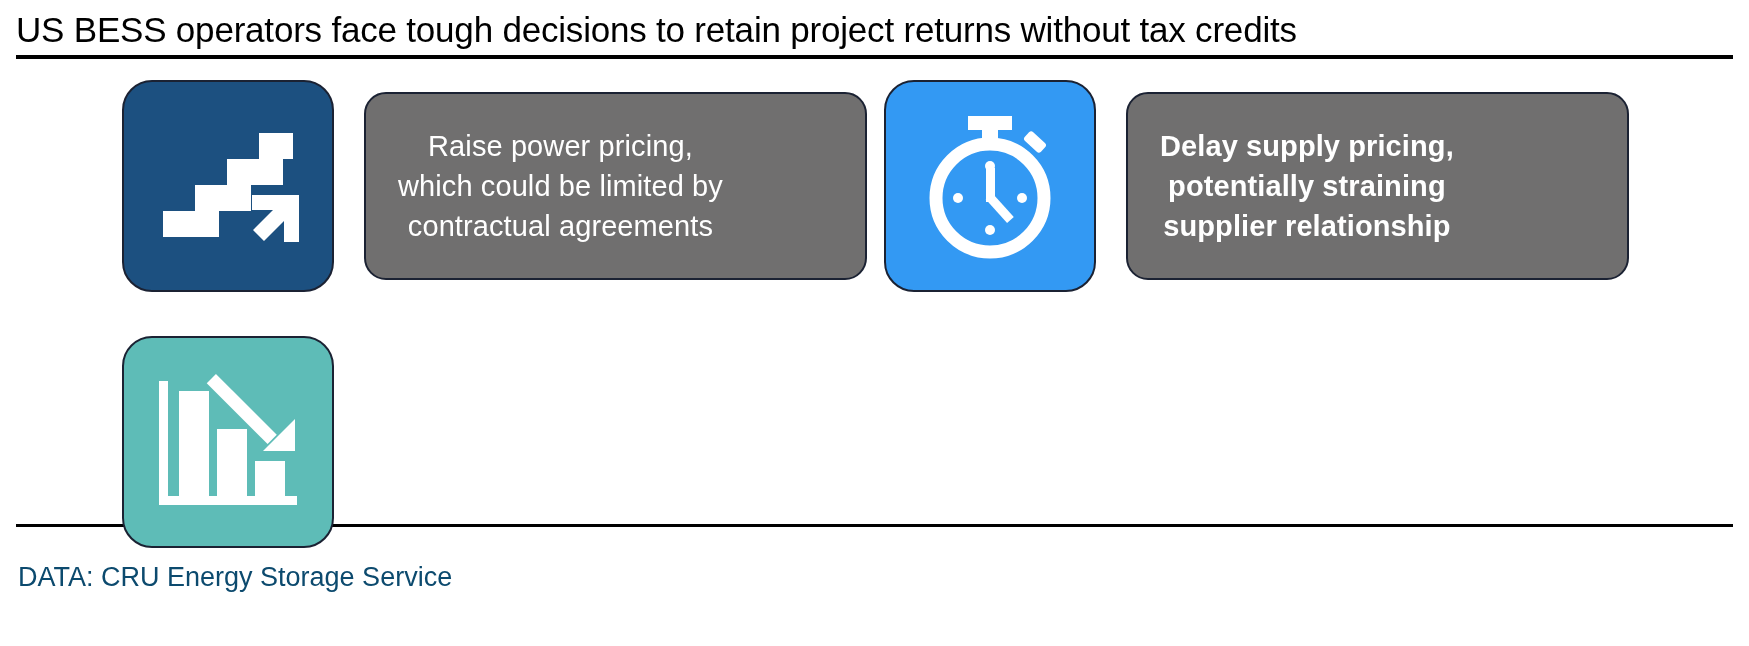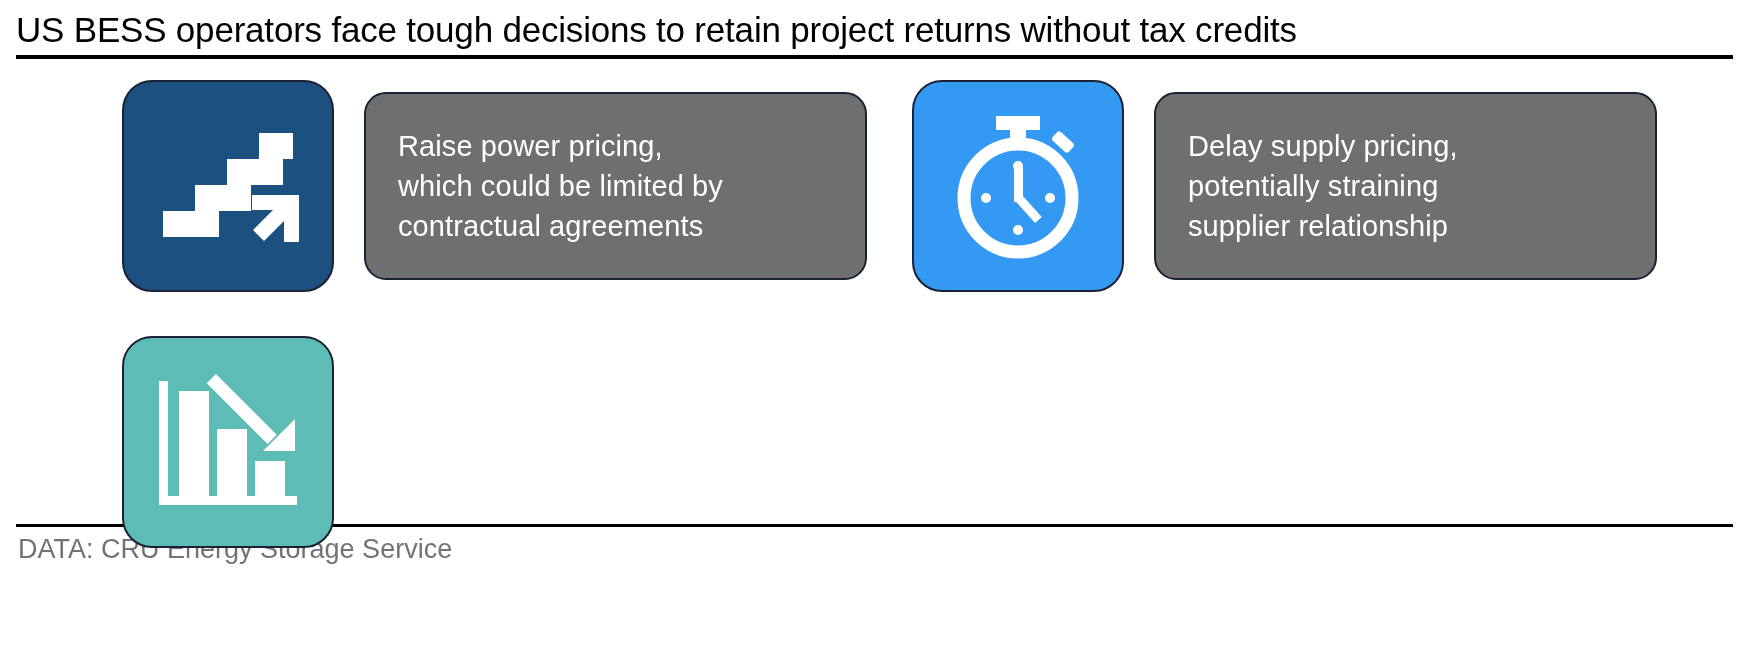--- a/index.html
+++ b/index.html
@@ -50,23 +50,24 @@
     top: 74px;
     width: 1749px;
     height: 443px;
   }
 
   .card {
     position: absolute;
     height: 212px;
     display: flex;
     align-items: stretch;
+    text-align: center;
   }
   .card.col-left  { left: 122px;  width: 745px; }
-  .card.col-right { left: 912px;  width: 817px; }
+  .card.col-right { left: 884px;  width: 817px; font-weight: bold; }
   .card.row-top    { top: 6px; }
   .card.row-bottom { top: 262px; }
 
   
   .text-panel {
     position: absolute;
     left: 242px;
     top: 12px;
     width: 503px;
     height: 188px;
@@ -108,24 +109,24 @@
   .footer-rule {
     position: absolute;
     left: 16px;
     top: 524px;
     width: 1717px;
     border-bottom: 3px solid #000000;
   }
   .footer-note {
     position: absolute;
     left: 18px;
-    top: 532px;
+    top: 560px;
     font-size: 27px;
     line-height: 34px;
-    color: #737373;
+    color: #0c4a6e;
   }
 </style>
 </head>
 <body>
 
 <div class="page">
 
   <div class="title-block">
     <div class="chart-title">US BESS operators face tough decisions to retain project returns without tax credits</div>
     <div class="title-rule"></div>

